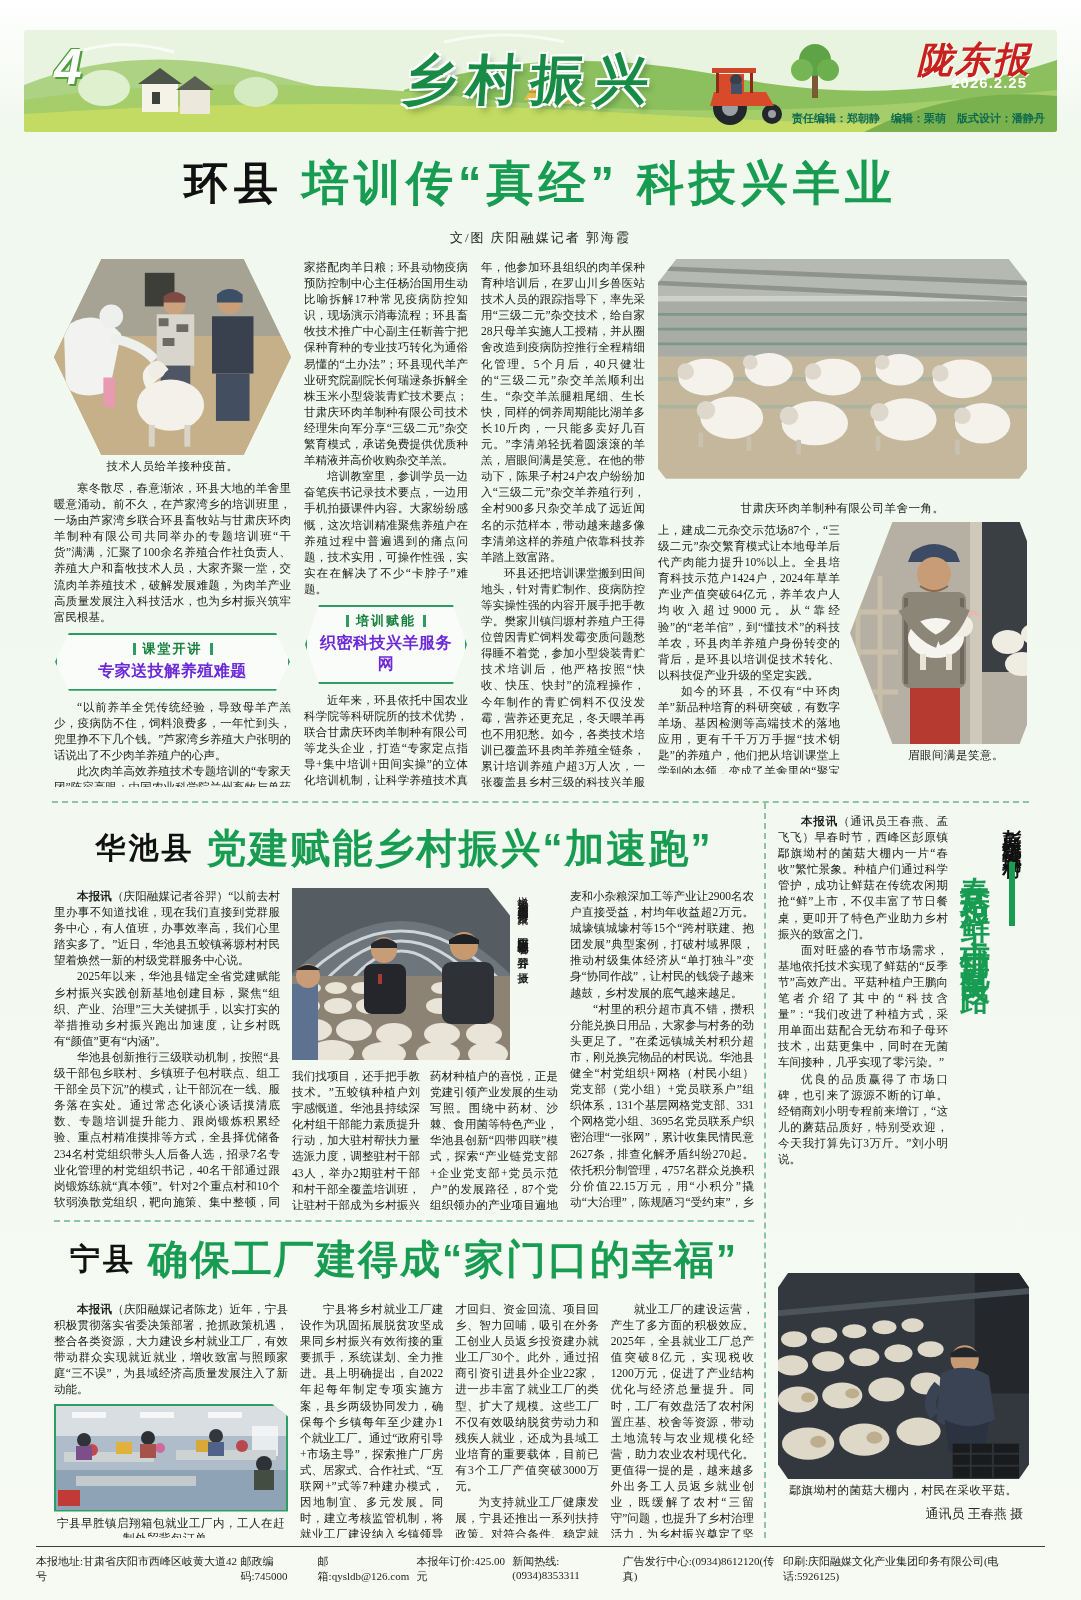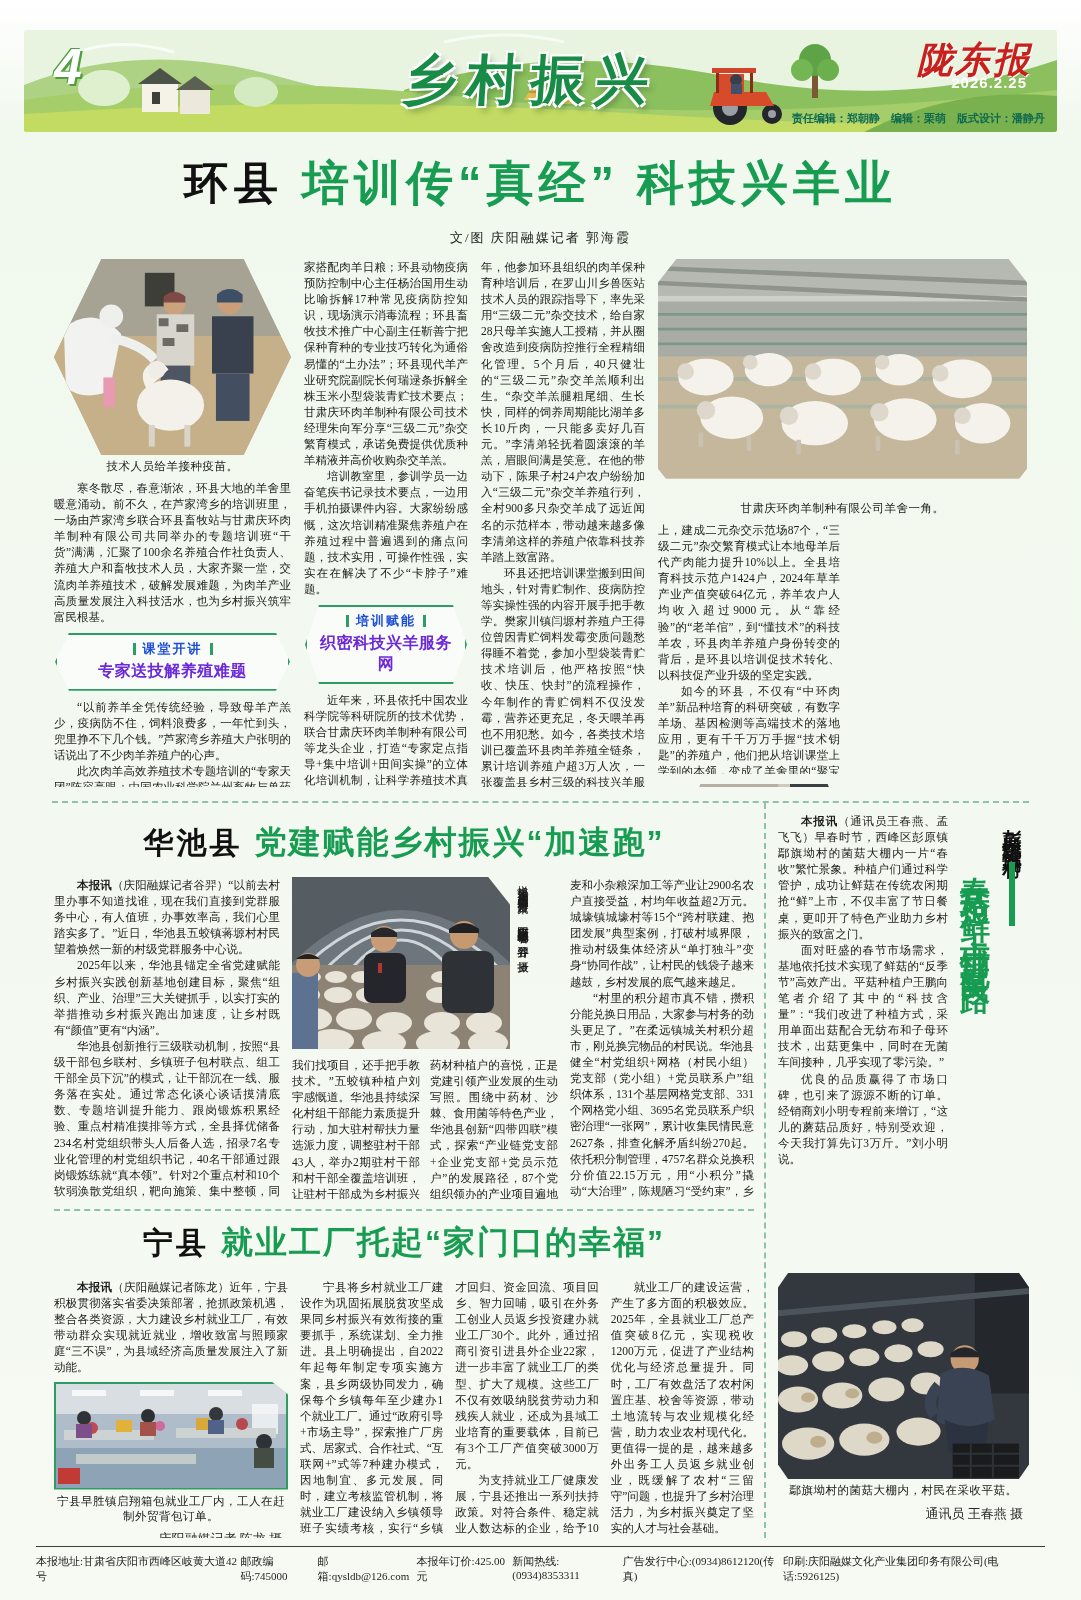--- a/index.html
+++ b/index.html
@@ -27,39 +27,39 @@
   .byline{text-align:center;font-size:13px;color:#222;margin-top:14px;letter-spacing:2px;}
   
   .a1-body{margin:12px 54px 0;display:flex;gap:13px;height:528px;flex:none;}
   .a1-colA{width:237px;flex:none;overflow:hidden;}
   .a1-colB,.a1-colC{width:164px;flex:none;overflow:hidden;}
   .a1-colD{flex:1;min-width:0;overflow:hidden;}
   .hex{clip-path:polygon(20% 0,80% 0,100% 50%,80% 100%,20% 100%,0 50%);overflow:hidden;}
   .ph1{width:237px;height:196px;}
   .bigph{width:100%;height:238px;clip-path:polygon(0 10%,5% 0,95% 0,100% 10%,100% 88%,94% 100%,6% 100%,0 88%);overflow:hidden;}
   .ph3{width:212px;height:222px;}
-  .a1-d-row{display:flex;gap:10px;margin-top:6px;flex-direction:column;}
+  .a1-d-row{display:flex;gap:10px;margin-top:6px;}
   .a1-d-text{width:182px;flex:none;overflow:hidden;height:252px;}
   .para{margin:0;text-indent:2em;font-size:11.5px;line-height:1.4;text-align:justify;color:#1c1c1c;}
   .para.cont{text-indent:0;}
   .para strong{font-weight:bold;}
   .cap{font-size:11.5px;text-align:center;color:#1a1a1a;margin:4px 0 6px;letter-spacing:.5px;}
   .credit{font-size:13px;text-align:right;color:#2a2a2a;margin:1px 6px 4px 0;}
   .subhead{margin:8px 1px;padding:5px 6px 7px;border:2px solid #2e9d63;background:#f9fcf8;text-align:center;
     clip-path:polygon(14px 0,calc(100% - 14px) 0,100% 50%,calc(100% - 14px) 100%,14px 100%,0 50%);}
-  .subhead-top{font-size:13px;font-weight:bold;color:#1d4ed8;letter-spacing:2px;display:flex;align-items:center;justify-content:center;gap:7px;}
+  .subhead-top{font-size:13px;font-weight:bold;color:#15803d;letter-spacing:2px;display:flex;align-items:center;justify-content:center;gap:7px;}
   .subhead-top::before,.subhead-top::after{content:"";width:3px;height:12px;background:#2e9d63;}
   .subhead-main{font-size:16px;font-weight:bold;color:#6d28d9;font-family:"Liberation Sans",sans-serif;margin-top:3px;letter-spacing:.5px;}
   
   .lower{margin:14px 52px 0;border-top:2px dashed #8fc3a6;display:flex;flex:1;min-height:0;}
   .lower-left{width:700px;flex:none;padding:8px 10px 0 2px;display:flex;flex-direction:column;min-height:0;}
   .lower-right{flex:1;border-left:2px dashed #8fc3a6;padding:10px 0 0 12px;display:flex;flex-direction:column;min-height:0;}
   .art-head2{text-align:center;margin:10px 0 12px;}
   .art-head2 .kick{font-size:30px;font-weight:bold;color:#111;font-family:"Liberation Sans",sans-serif;letter-spacing:3px;vertical-align:middle;}
-  .art-head2 .main{font-size:32px;font-weight:bold;color:#179c52;font-family:"Liberation Sans",sans-serif;letter-spacing:2px;vertical-align:middle;margin-left:12px;}
+  .art-head2 .main{font-size:40px;font-weight:bold;color:#179c52;font-family:"Liberation Sans",sans-serif;letter-spacing:2px;vertical-align:middle;margin-left:12px;}
   .a2-body{display:flex;gap:12px;height:322px;overflow:hidden;}
   .a2-col1{width:226px;flex:none;overflow:hidden;}
   .a2-mid{width:266px;flex:none;display:flex;flex-direction:column;overflow:hidden;}
   .a2-photo-row{display:flex;gap:4px;}
   .a2ph{width:218px;height:172px;clip-path:polygon(0 0,90% 0,100% 16%,100% 100%,0 100%);overflow:hidden;flex:none;}
   .vcap{writing-mode:vertical-rl;text-orientation:upright;font-size:11px;color:#1a1a1a;height:172px;line-height:1.55;letter-spacing:1px;}
   .vcap .vcredit{margin-top:10px;font-weight:bold;}
   .a2-mid-text{margin-top:8px;column-count:2;column-gap:10px;flex:1;overflow:hidden;}
   .a2-col3{flex:1;min-width:0;overflow:hidden;}
   .a3{border-top:2px dashed #8fc3a6;margin-top:10px;flex:1;min-height:0;display:flex;flex-direction:column;}
@@ -359,21 +359,21 @@
             </div>
         </div>
         <div class="a2-col3">
             <p class="para cont">麦和小杂粮深加工等产业让2900名农户直接受益，村均年收益超2万元。城壕镇城壕村等15个“跨村联建、抱团发展”典型案例，打破村域界限，推动村级集体经济从“单打独斗”变身“协同作战”，让村民的钱袋子越来越鼓，乡村发展的底气越来越足。</p>
             <p class="para">“村里的积分超市真不错，攒积分能兑换日用品，大家参与村务的劲头更足了。”在柔远镇城关村积分超市，刚兑换完物品的村民说。华池县健全“村党组织+网格（村民小组）党支部（党小组）+党员联系户”组织体系，131个基层网格党支部、331个网格党小组、3695名党员联系户织密治理“一张网”，累计收集民情民意2627条，排查化解矛盾纠纷270起。依托积分制管理，4757名群众兑换积分价值22.15万元，用“小积分”撬动“大治理”，陈规陋习“受约束”，乡村治理效能大幅提升，文明新风吹遍田间地头。</p>
           </div>
       </div>
 
       <div class="a3">
         <div class="art-head2">
-          <span class="kick">宁县</span><span class="main">就业工厂托起“家门口的幸福”</span>
+          <span class="kick">宁县</span><span class="main">确保工厂建得成“家门口的幸福”</span>
         </div>
         <div class="a3-body">
           <div class="a3-col1">
             <div>
                 <p class="para"><strong>本报讯</strong>（庆阳融媒记者陈龙）近年，宁县积极贯彻落实省委决策部署，抢抓政策机遇，整合各类资源，大力建设乡村就业工厂，有效带动群众实现就近就业，增收致富与照顾家庭“三不误”，为县域经济高质量发展注入了新动能。</p>
               </div>
             <div class="a3ph">
               <svg viewBox="0 0 230 104" preserveAspectRatio="none">
                 <rect width="230" height="104" fill="#aebdc9"></rect>
                 <rect width="230" height="30" fill="#d9dee3"></rect>

